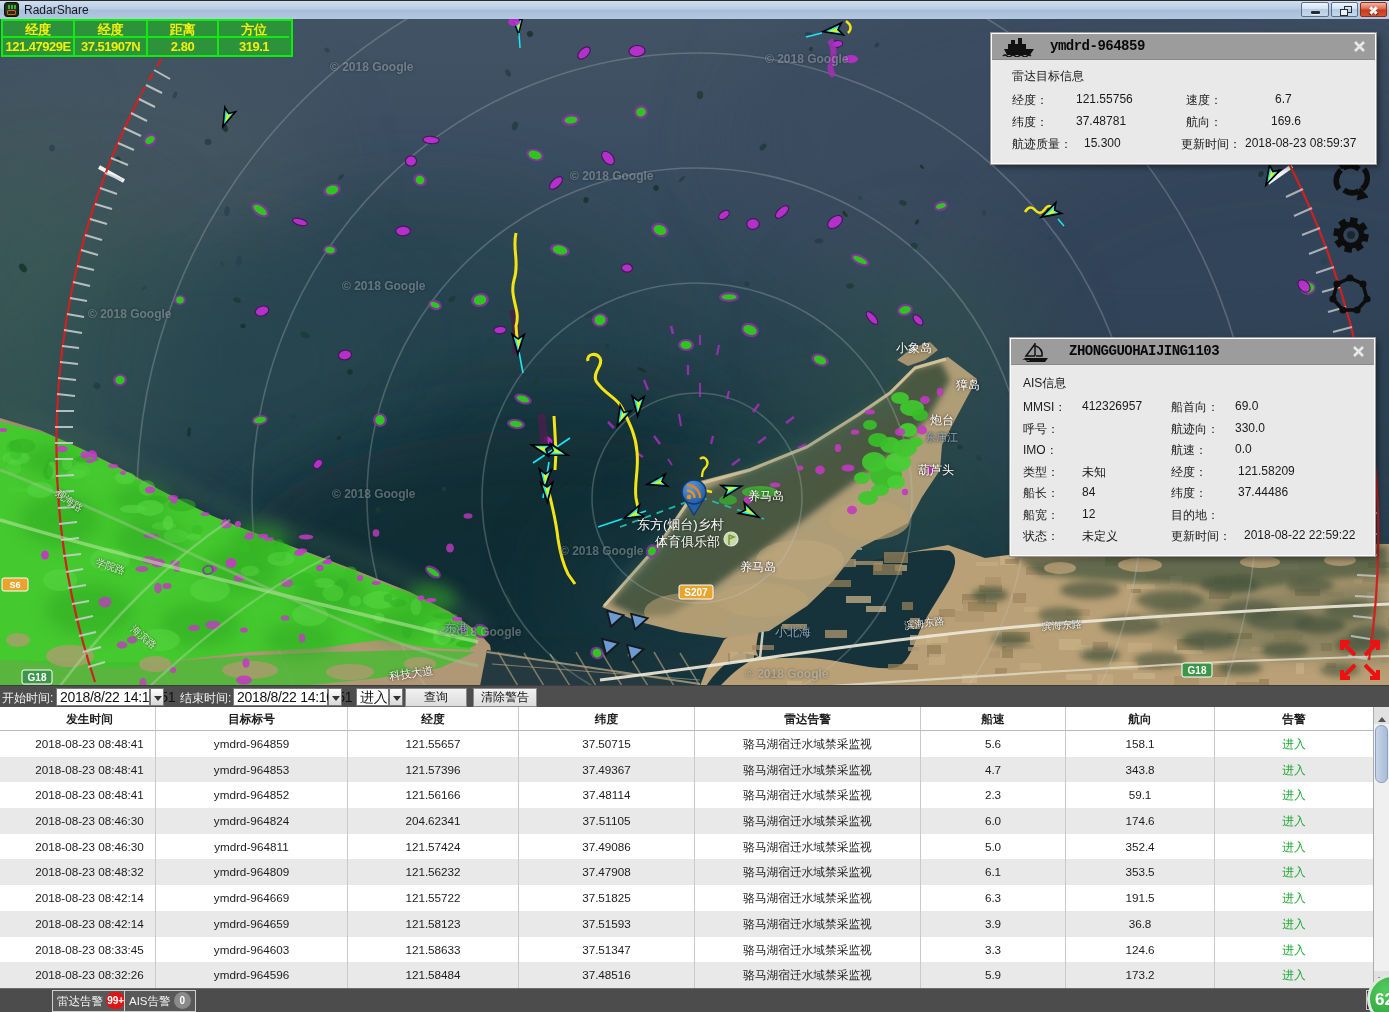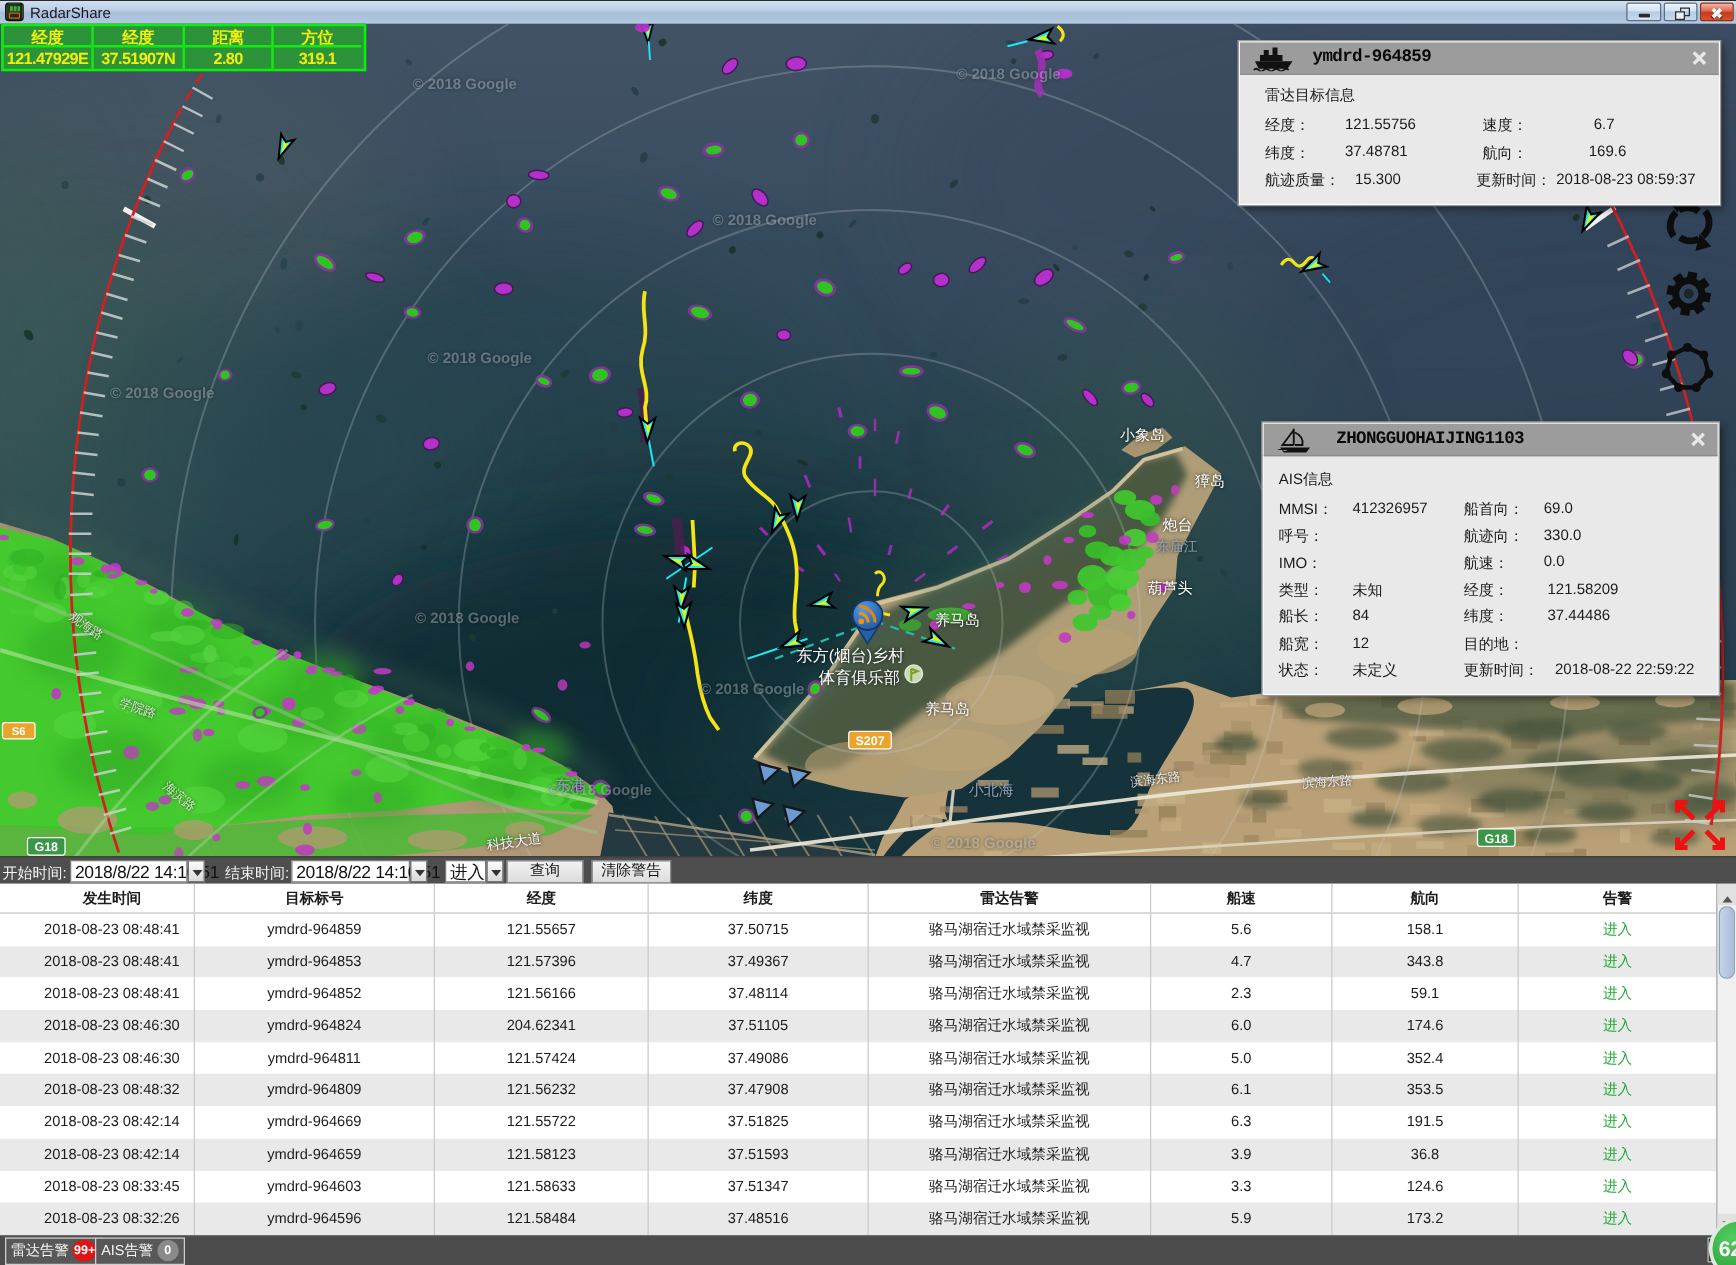--- a/index.html
+++ b/index.html
@@ -38,41 +38,41 @@
 .prow { position:absolute; white-space:nowrap; }
 
 #tbar { position:absolute; left:0; top:685px; width:1389px; height:33px; background:#4e4e4e;
   border-top:1px solid #3c3c3c; font-size:12px; color:#f2f2f2; }
 #tbar .lb { position:absolute; top:4px; }
 .inp { position:absolute; top:2px; height:18px; background:#fff; border:1px solid #7a7a7a; color:#111;
   font-size:14px; letter-spacing:-0.3px; line-height:16px; padding-left:3px; white-space:nowrap; }
 .drp { position:absolute; top:2px; width:14px; height:18px; background:linear-gradient(#fdfdfd,#d8d8d8); border:1px solid #7a7a7a; }
 .drp::after { content:""; position:absolute; left:3px; top:7px; border:4px solid transparent; border-top:5px solid #333; }
 .tbtn { position:absolute; top:2px; height:19px; background:linear-gradient(#f2f2f2,#dcdcdc); border:1px solid #8a8a8a;
-  color:#111; text-align:center; font-size:12px; line-height:17px;font-family:Liberation Mono, monospace; }
+  color:#111; text-align:center; font-size:12px; line-height:17px; }
 
 #tablewrap { position:absolute; left:0; top:707px; width:1373px; height:281px; background:#fff; }
 .thead { display:flex; height:24px; background:#ffffff; border-bottom:1px solid #bbb; font-weight:bold; }
 .thead .c { line-height:24px; }
 .tr { display:flex; height:25.7px; }
 .c { font-size:11.7px; color:#1c1c1c; text-align:center; line-height:25.7px; overflow:hidden; white-space:nowrap;
   border-right:1px solid #c9c9c9; }
 .c0 { width:156px;padding-left:24px; } .c1 { width:192px; } .c2 { width:171px; } .c3 { width:176px; }
 .c4 { width:226px; } .c5 { width:145px; } .c6 { width:149px; } .c7 { width:158px; border-right:none; }
 .go { color:#1fa834; }
 
 #sbar { position:absolute; left:1373px; top:707px; width:16px; height:281px; background:#f0f0f0; border-left:1px solid #ababab; }
 #sbar .btn { position:absolute; left:0px; width:16px; height:17px; background:#e1e1e1; }
 #sbar .up { position:absolute; left:4px; top:6px; border:4px solid transparent; border-bottom:5px solid #555; }
 #sbar .dn { position:absolute; left:4px; top:6px; border:4px solid transparent; border-top:5px solid #555; }
 #sbar .thumb { position:absolute; left:1px; top:18px; width:13px; height:58px; background:linear-gradient(90deg,#c8d4e8,#a8bcd8); border:1px solid #8aa0c0; border-radius:6px; }
 
 #sb { position:absolute; left:0; top:988px; width:1389px; height:24px; background:#4c4c4c; border-top:1px solid #6a6a6a; }
 .tab { position:absolute; top:1px; height:22px; background:#585858; border:1px solid #cfcfcf; color:#f5f5f5;
-  font-size:11.5px; line-height:20px; padding:0 4px; }
+  font-size:11.5px; line-height:20px; padding:0 4px;margin-left:48px; }
 .badge { display:inline-block; min-width:17px; height:17px; border-radius:9px; color:#fff; font-size:10px; font-weight:bold;
   line-height:17px; text-align:center; vertical-align:1px; padding:0 1px; }
 #push { position:absolute; left:1366px; top:990px; width:20px; height:20px; background:#2f2f2f; border:1px solid #c8c8c8; }
 #push::before { content:""; position:absolute; left:3px; top:3px; width:12px; height:12px; border-radius:50%; background:#9a9a9a; }
 #push::after { content:""; position:absolute; left:8px; top:6px; border:3px solid transparent; border-left:5px solid #2f2f2f; }
 #g62 { position:absolute; left:1367px; top:974px; width:50px; height:50px; border-radius:50%;
   background:radial-gradient(circle at 35% 30%, #52cc5e, #2ea13c 75%); border:3px solid rgba(240,240,240,0.9);
   color:#fff; font-size:17px; font-weight:bold; line-height:46px; text-indent:5px; }
 </style></head>
 <body>

